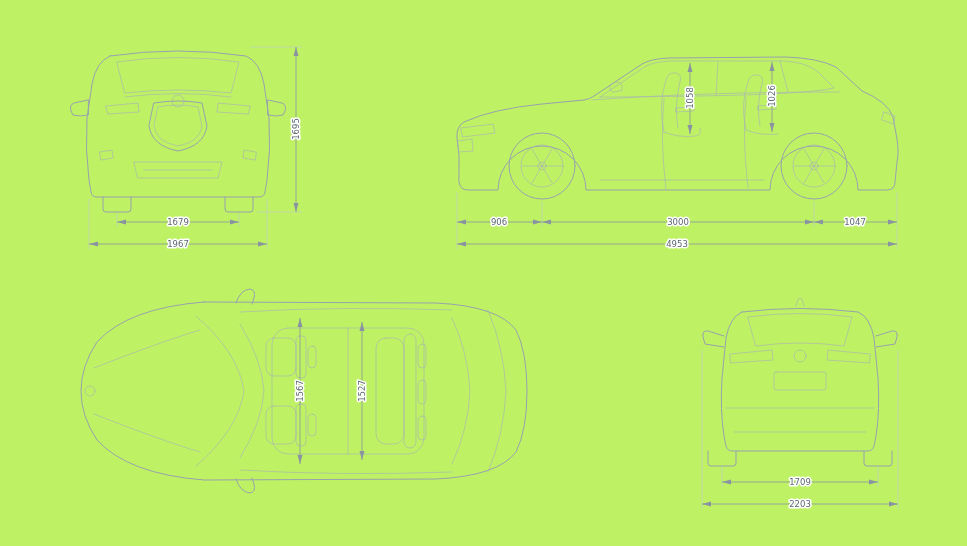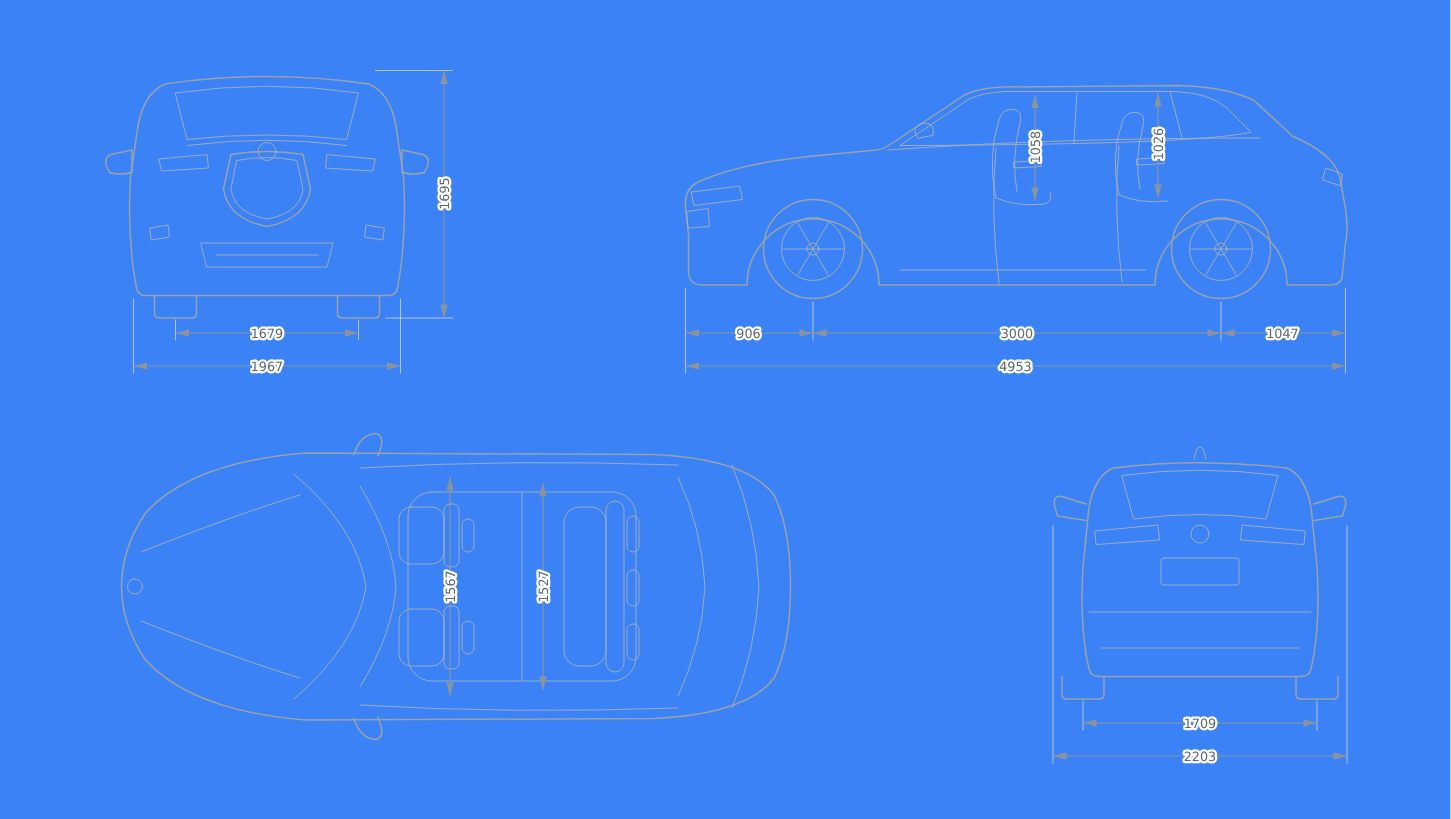--- a/index.html
+++ b/index.html
@@ -5,21 +5,21 @@
   html, body {
     margin: 0;
     padding: 0;
     background: #ffffff;
     font-family: "DejaVu Sans", "Liberation Sans", sans-serif;
   }
   .stage {
     position: relative;
     width: 967px;
     height: 546px;
-    background: #3b82f6;
+    background: #bef264;
     overflow: hidden;
   }
   svg { display: block; }
   .car {
     fill: none;
     stroke: #98a2ad;
     stroke-width: 1;
     stroke-linecap: round;
     stroke-linejoin: round;
   }

